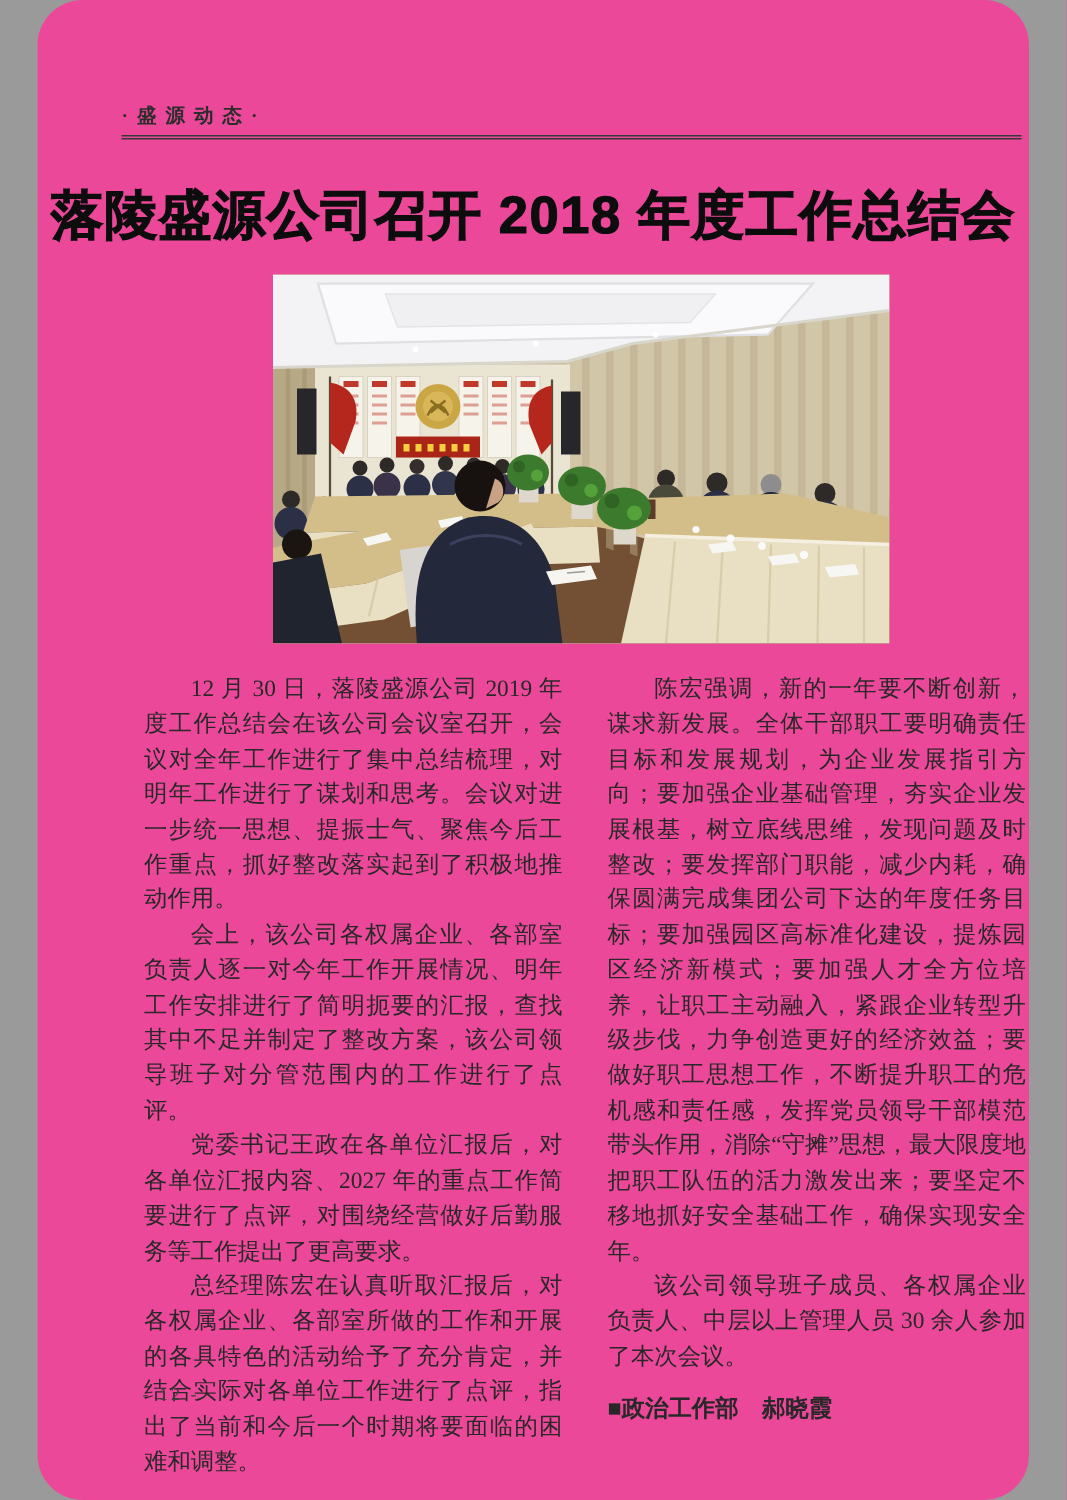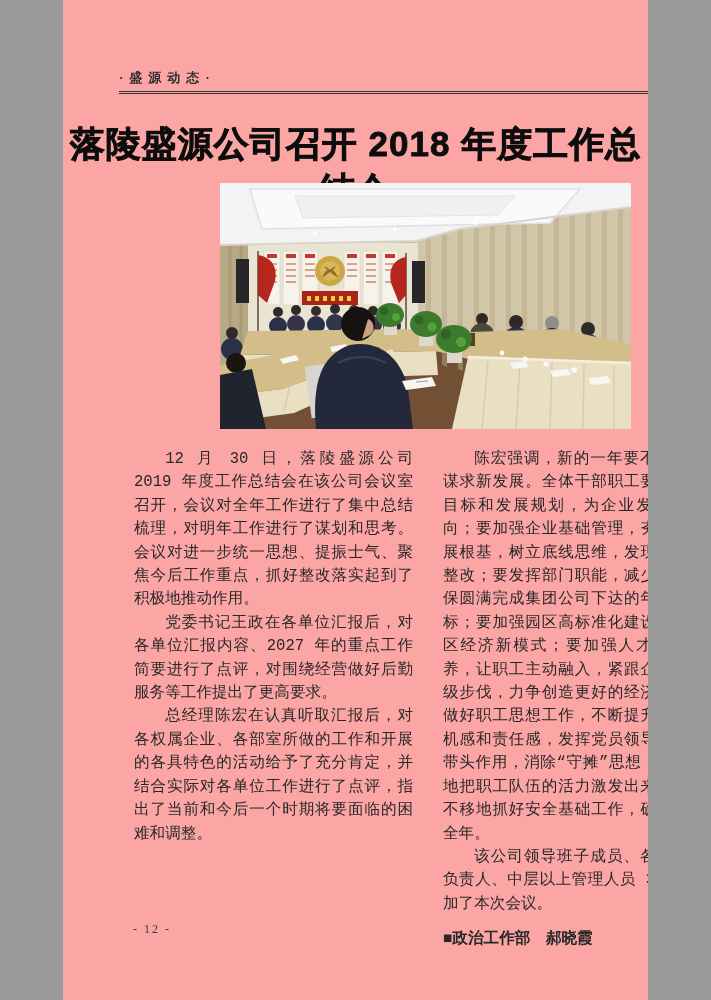--- a/index.html
+++ b/index.html
@@ -1,23 +1,24 @@
 <!DOCTYPE html>
 <html><head>
 <meta charset="utf-8">
 <style>
   html,body{margin:0;padding:0;background:#9a9a9a;}
   .page{
     position:relative;
-    width:585px;height:1000px;
+    width:661px;height:1000px;
     margin:0 auto;
-    background:#fca5a5;
+    background:#ec4899;
     overflow:hidden;
     font-family:"Liberation Serif","DejaVu Serif",serif;
     color:#262626;
+    border-radius:30px;
   }
   .masthead{position:absolute;left:56px;top:68px;width:600px;}
   .masthead .label{
     display:inline-block;
     font-size:13px;font-weight:bold;letter-spacing:6px;color:#2d2d2d;
     font-family:"Liberation Serif","DejaVu Serif",serif;
   }
   .masthead .rule{margin-top:4px;height:0;border-top:3px double #383838;}
   .title{
     position:absolute;left:0;right:0;top:121px;margin:0;
@@ -27,21 +28,21 @@
     letter-spacing:1px;
     -webkit-text-stroke:0.8px #0d0d0d;
   }
   .photo{
     position:absolute;left:157px;top:183px;width:411px;height:246px;
     margin:0;overflow:hidden;background:#c9bc9d;
   }
   .photo svg{display:block;width:100%;height:100%;}
   .columns{
     position:absolute;left:71px;top:448px;width:588px;
-    display:flex;gap:30px;font-family:Liberation Mono, monospace;
+    display:flex;gap:30px;
   }
   .col{flex:1 1 0;min-width:0;}
   .col p{
     margin:0;
     font-size:15.6px;line-height:23.4px;
     text-align:justify;
     text-indent:2em;
     color:#282828;
   }
   .byline{
@@ -328,20 +329,21 @@
         <path d="M118,180 C132,172 152,172 166,180" stroke="#3c425e" stroke-width="2" fill="none"></path>
         <polygon points="182,198 212,194 216,203 186,207" fill="#f6f5f0"></polygon>
         <line x1="196" y1="199" x2="208" y2="198" stroke="#9a9a9a" stroke-width="1"></line>
       </g>
     </svg>
   </figure>
 
   <div class="columns">
     <div class="col">
       <p>12 月 30 日，落陵盛源公司 2019 年度工作总结会在该公司会议室召开，会议对全年工作进行了集中总结梳理，对明年工作进行了谋划和思考。会议对进一步统一思想、提振士气、聚焦今后工作重点，抓好整改落实起到了积极地推动作用。</p>
+      <p>会上，该公司各权属企业、各部室负责人逐一对今年工作开展情况、明年工作安排进行了简明扼要的汇报，查找其中不足并制定了整改方案，该公司领导班子对分管范围内的工作进行了点评。</p>
       <p>党委书记王政在各单位汇报后，对各单位汇报内容、2027 年的重点工作简要进行了点评，对围绕经营做好后勤服务等工作提出了更高要求。</p>
       <p>总经理陈宏在认真听取汇报后，对各权属企业、各部室所做的工作和开展的各具特色的活动给予了充分肯定，并结合实际对各单位工作进行了点评，指出了当前和今后一个时期将要面临的困难和调整。</p>
     </div>
     <div class="col">
       <p>陈宏强调，新的一年要不断创新，谋求新发展。全体干部职工要明确责任目标和发展规划，为企业发展指引方向；要加强企业基础管理，夯实企业发展根基，树立底线思维，发现问题及时整改；要发挥部门职能，减少内耗，确保圆满完成集团公司下达的年度任务目标；要加强园区高标准化建设，提炼园区经济新模式；要加强人才全方位培养，让职工主动融入，紧跟企业转型升级步伐，力争创造更好的经济效益；要做好职工思想工作，不断提升职工的危机感和责任感，发挥党员领导干部模范带头作用，消除“守摊”思想，最大限度地把职工队伍的活力激发出来；要坚定不移地抓好安全基础工作，确保实现安全年。</p>
       <p>该公司领导班子成员、各权属企业负责人、中层以上管理人员 30 余人参加了本次会议。</p>
       <p class="byline">■政治工作部　郝晓霞</p>
     </div>
   </div>
 

